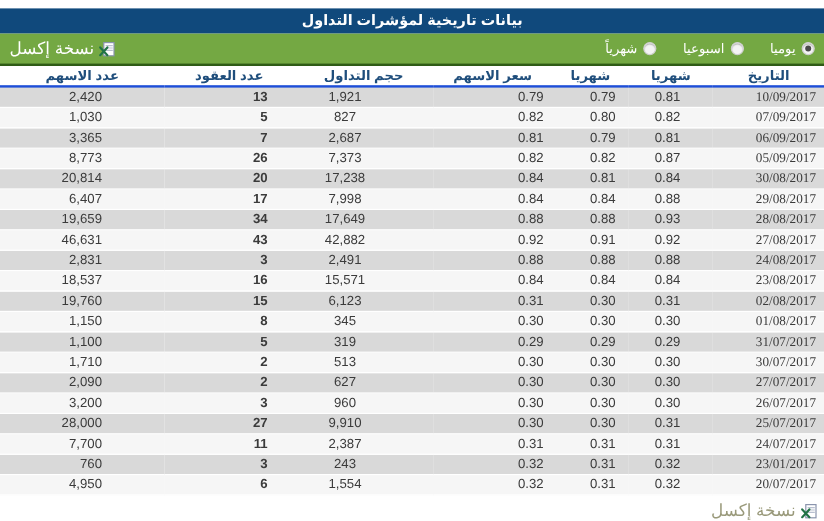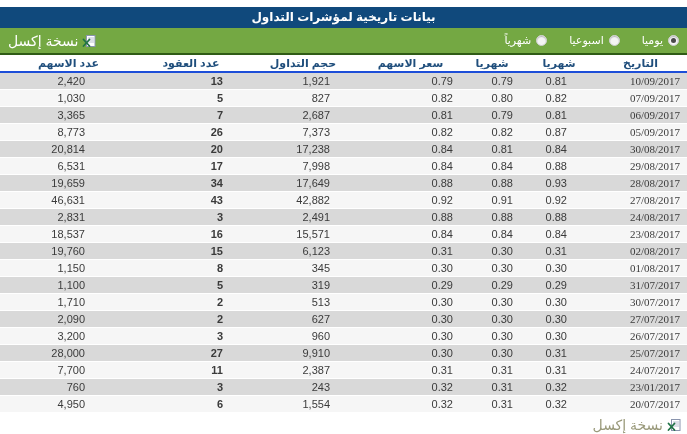--- a/index.html
+++ b/index.html
@@ -56,21 +56,21 @@
     text-align:right; white-space:nowrap; border-bottom:1px solid #fff;
   }
   tbody tr.odd{background:var(--row-odd);}
   tbody tr.even{background:var(--row-even);}
   tbody tr:last-child{border-bottom:1px solid #C4C4C4;}
   
   td:nth-child(1){padding-left:0; padding-right:7px;font-family:Liberation Serif, serif;}
   td:nth-child(2){padding-right:27px;}
   td:nth-child(3){padding-right:11px;}
   td:nth-child(4){padding-right:7px;}
-  td:nth-child(5){padding-right:31px;}
+  td:nth-child(5){padding-right:31px;text-align:center;}
   td:nth-child(6){padding-right:22px;font-weight:bold;}
   td:nth-child(7){padding-right:52px;}
   .footer{
     height:22px; display:flex; align-items:flex-start;
     justify-content:flex-start; padding:4px 6px 0 0;
   }
   .excel-link.bottom{color:var(--footer-link);}
 </style>
 </head>
 <body>
@@ -178,21 +178,21 @@
           <td>20</td>
           <td>20,814</td>
         </tr>
         <tr class="even">
           <td>29/08/2017</td>
           <td>0.88</td>
           <td>0.84</td>
           <td>0.84</td>
           <td>7,998</td>
           <td>17</td>
-          <td>6,531</td>
+          <td>6,407</td>
         </tr>
         <tr class="odd">
           <td>28/08/2017</td>
           <td>0.93</td>
           <td>0.88</td>
           <td>0.88</td>
           <td>17,649</td>
           <td>34</td>
           <td>19,659</td>
         </tr>

